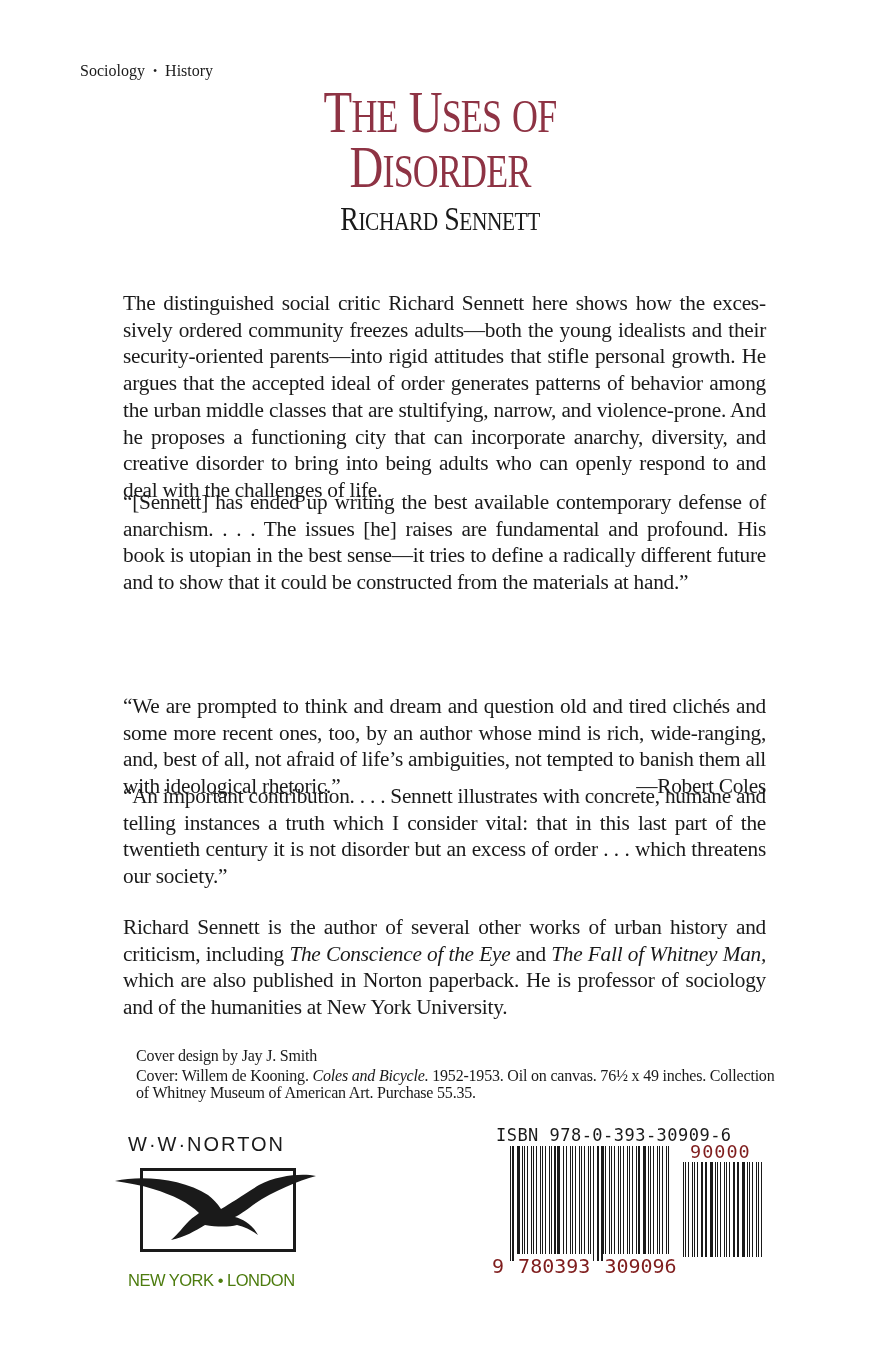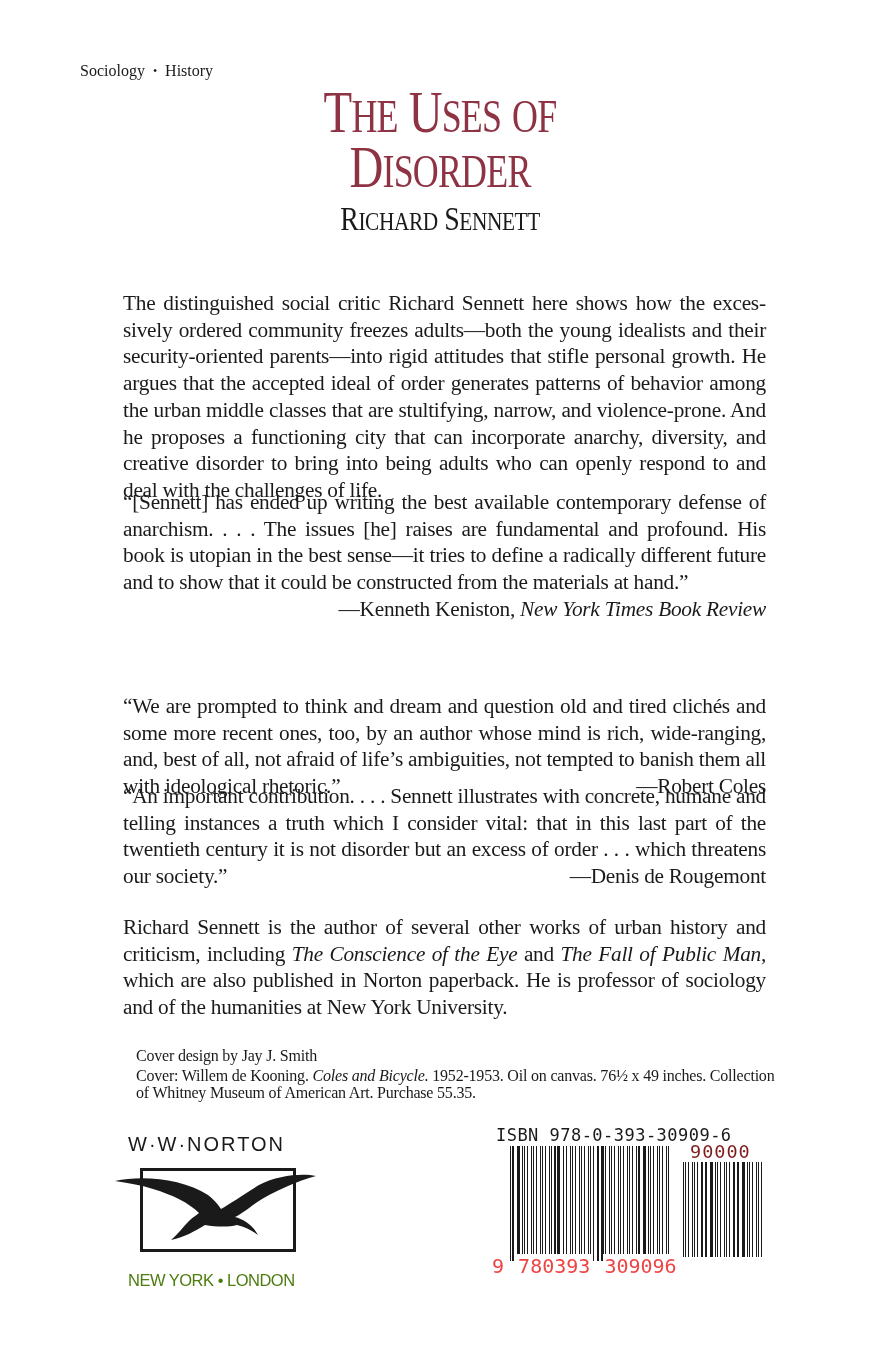--- a/index.html
+++ b/index.html
@@ -31,21 +31,21 @@
   .credit2 { top: 1067px; }
   .norton { position: absolute; left: 128px; top: 1133px; width: 185px; }
   .norton-top { font-family: "Liberation Sans", sans-serif; font-size: 20px; letter-spacing: 2px; text-align: left; color: #1a1a1a; }
   .norton-box { margin-top: 12px; margin-left: 12px; width: 150px; height: 78px; border: 3px solid #1a1a1a; position: relative; }
   .norton-bird { position: absolute; left: -30px; top: 2px; width: 205px; height: 70px; }
   .norton-bottom { font-family: "Liberation Sans", sans-serif; font-size: 16.5px; letter-spacing: -0.5px; margin-top: 19px; color: #4d7c0f; }
   .isbn { position: absolute; left: 496px; top: 1124px; font-family: "DejaVu Sans Mono", monospace; font-size: 18.5px; letter-spacing: 0.5px; color: #1a1a1a; transform: scaleX(0.92); transform-origin: left; }
   .price { position: absolute; left: 690px; top: 1141px; font-family: "DejaVu Sans Mono", monospace; font-size: 18.5px; letter-spacing: 1px; color: #7f1d1d; }
   .barcode-main { position: absolute; left: 510px; top: 1146px; width: 160px; height: 115px; }
   .barcode-addon { position: absolute; left: 683px; top: 1162px; width: 80px; height: 95px; }
-  .ean-digits { position: absolute; left: 491px; top: 1254px; font-family: "DejaVu Sans Mono", monospace; font-size: 20px; color: #ef4444; background: transparent; }
+  .ean-digits { position: absolute; left: 491px; top: 1254px; font-family: "DejaVu Sans Mono", monospace; font-size: 20px; color: #7f1d1d; background: transparent; }
   .ean-digits span { background: #fff; padding: 0 1px; }
 </style>
 </head>
 <body>
 
 <div class="category">
   <span>Sociology</span>
   <span class="dot">•</span>
   <span>History</span>
 </div>
@@ -61,34 +61,32 @@
 
 <div class="author">
   <span>R</span><span class="sc-s">ICHARD</span>
   <span>S</span><span class="sc-s">ENNETT</span>
 </div>
 
 <div class="para p-desc">The distinguished social critic Richard Sennett here shows how the exces­sively ordered community freezes adults—both the young idealists and their security-oriented parents—into rigid attitudes that stifle personal growth. He argues that the accepted ideal of order generates patterns of behavior among the urban middle classes that are stultifying, narrow, and violence-prone. And he proposes a functioning city that can incorporate anarchy, diversity, and creative disorder to bring into being adults who can openly respond to and deal with the challenges of life.</div>
 
 <div class="para p-q1">
   <span>“[Sennett] has ended up writing the best available contemporary defense of anarchism. . . . The issues [he] raises are fundamental and profound. His book is utopian in the best sense—it tries to define a radically differ­ent future and to show that it could be constructed from the materials at hand.”</span>
-  <span class="attrib"><span>—Kenneth Keniston, </span><i>New York Times Book Review</i></span>
 </div>
 
 <div class="para p-q2">
   <span>“We are prompted to think and dream and question old and tired clichés and some more recent ones, too, by an author whose mind is rich, wide-ranging, and, best of all, not afraid of life’s ambiguities, not tempted to banish them all with ideological rhetoric.”</span>
   <span class="attrib">—Robert Coles</span>
 </div>
 
 <div class="para p-q3">
   <span>“An important contribution. . . . Sennett illustrates with concrete, humane and telling instances a truth which I consider vital: that in this last part of the twentieth century it is not disorder but an excess of order . . . which threatens our society.”</span>
-  <span class="attrib">—Denis de Rougemont</span>
 </div>
 
-<div class="para p-bio"><span>Richard Sennett is the author of several other works of urban history and criticism, including </span><i>The Conscience of the Eye</i><span> and </span><i>The Fall of Public Man,</i><span> which are also published in Norton paperback. He is professor of sociology and of the humanities at New York University.</span></div>
+<div class="para p-bio"><span>Richard Sennett is the author of several other works of urban history and criticism, including </span><i>The Conscience of the Eye</i><span> and </span><i>The Fall of Whitney Man,</i><span> which are also published in Norton paperback. He is professor of sociology and of the humanities at New York University.</span></div>
 
 <div class="small credit1">Cover design by Jay J. Smith</div>
 <div class="small credit2"><span>Cover: Willem de Kooning. </span><i>Coles and Bicycle.</i><span> 1952-1953. Oil on canvas. 76½ x 49 inches. Collection of Whitney Museum of American Art. Purchase 55.35.</span></div>
 
 <div class="norton">
   <div class="norton-top">W·W·NORTON</div>
   <div class="norton-box">
     <svg class="norton-bird" viewBox="0 0 205 70">
       <path fill="#1a1a1a" d="M2 8 C 30 2, 70 6, 95 22 C 100 26, 104 30, 108 36 C 118 30, 130 22, 146 12 C 165 2, 190 0, 203 3 C 185 8, 160 18, 140 32 C 132 38, 126 42, 122 44 C 130 46, 140 52, 145 62 C 140 58, 132 54, 124 52 C 116 54, 104 54, 92 52 C 82 58, 72 64, 58 67 C 66 60, 70 54, 76 48 C 80 44, 84 42, 86 40 C 76 30, 60 22, 40 16 C 28 12, 14 10, 2 8 Z"></path>
     </svg>

